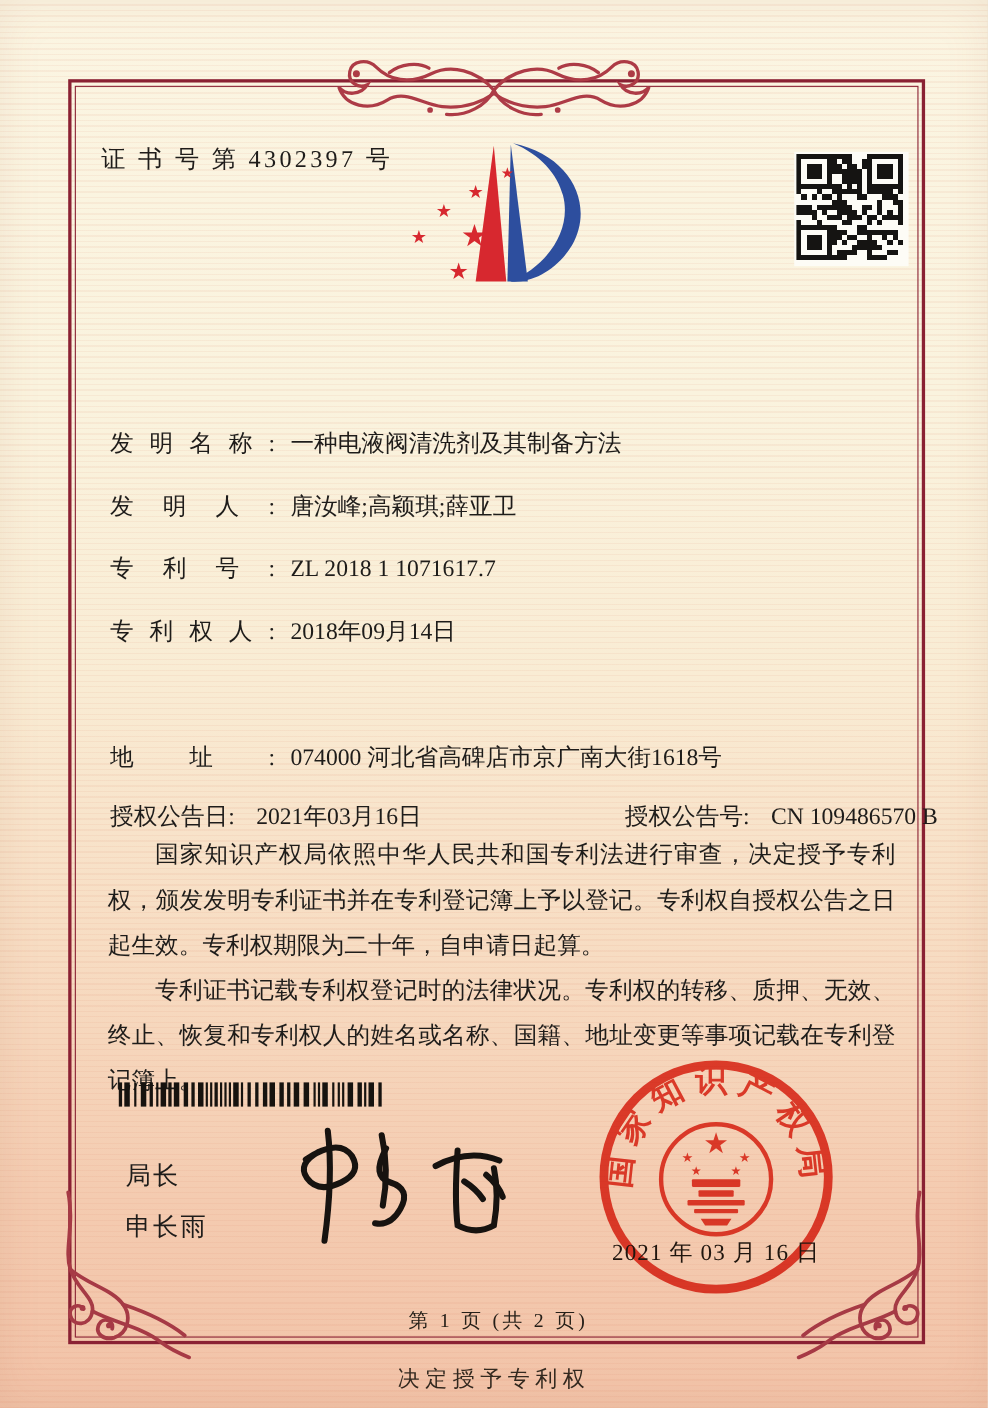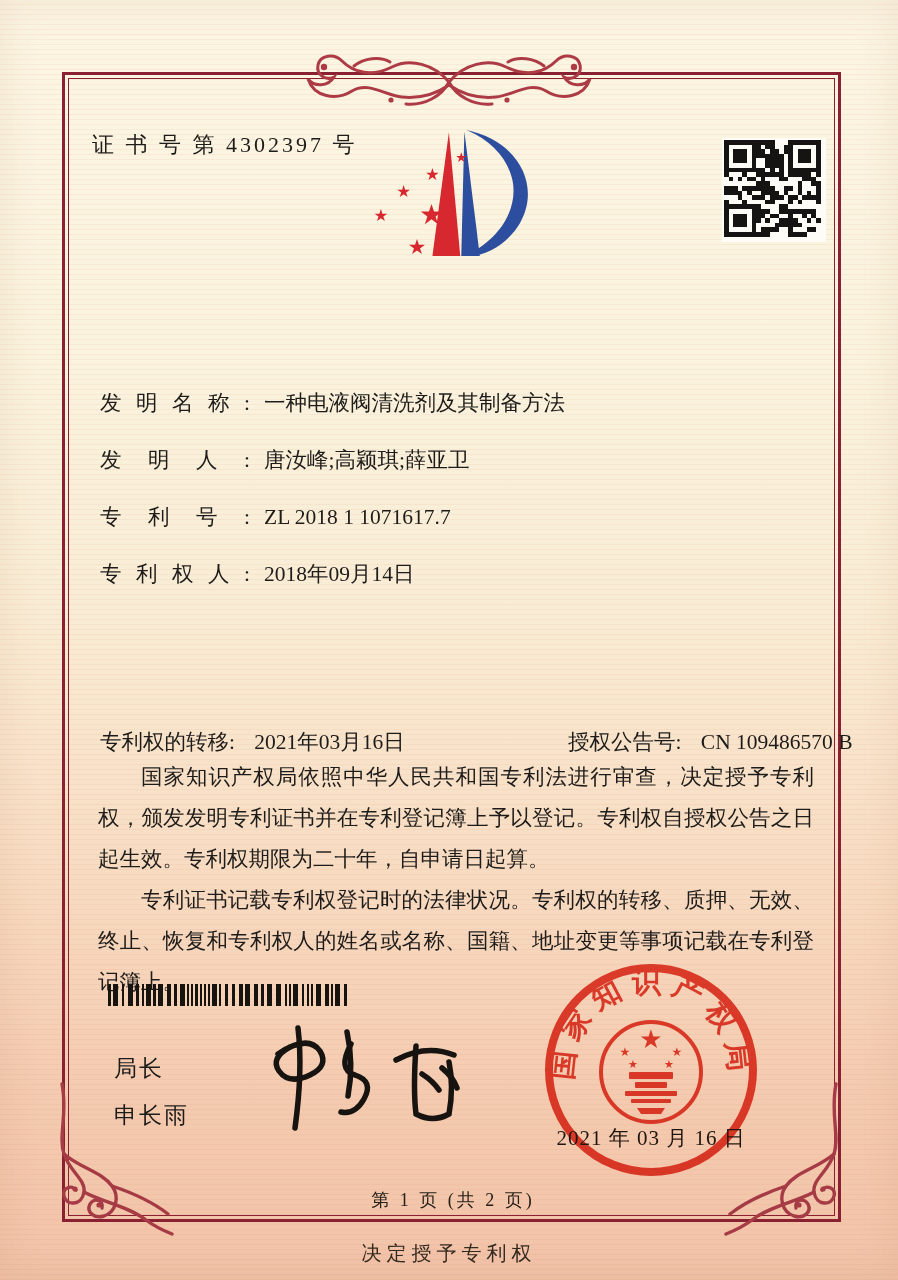--- a/index.html
+++ b/index.html
@@ -378,23 +378,26 @@
   </div>
   <div class="fieldrow" style="top:445px">
     <span class="flabel">发明人:</span><span class="fvalue">唐汝峰;高颖琪;薛亚卫</span>
   </div>
   <div class="fieldrow" style="top:502px">
     <span class="flabel">专利号:</span><span class="fvalue">ZL 2018 1 1071617.7</span>
   </div>
   <div class="fieldrow" style="top:559px">
     <span class="flabel">专利权人:</span><span class="fvalue">2018年09月14日</span>
   </div>
+  <div class="fieldrow" style="top:673px">
+    <span class="flabel">地址:</span><span class="fvalue">074000 河北省高碑店市京广南大街1618号</span>
+  </div>
 
   <div class="fieldrow" style="top:727px">
-    <span>专利权的转移:</span>
+    <span>授权公告日:</span>
     <span class="fvalue">2021年03月16日</span>
     <span class="grant2">
       <span>授权公告号:</span>
       <span class="fvalue">CN 109486570 B</span>
     </span>
   </div>
 
   <div class="paras">
     <p>国家知识产权局依照中华人民共和国专利法进行审查，决定授予专利权，颁发发明专利证书并在专利登记簿上予以登记。专利权自授权公告之日起生效。专利权期限为二十年，自申请日起算。</p>
     <p>专利证书记载专利权登记时的法律状况。专利权的转移、质押、无效、终止、恢复和专利权人的姓名或名称、国籍、地址变更等事项记载在专利登记簿上。</p>

